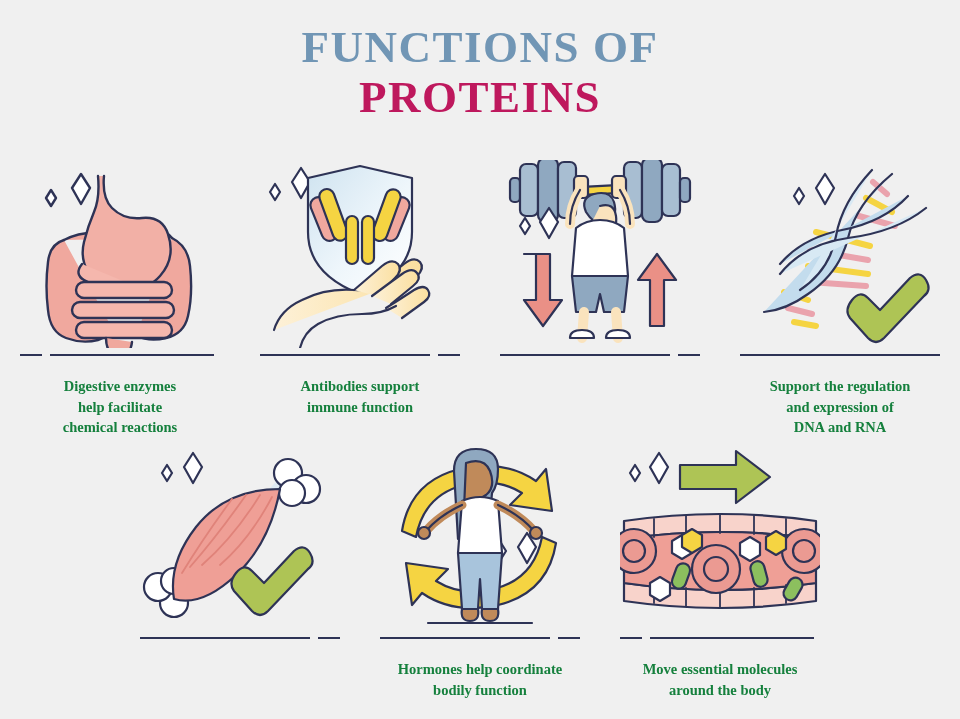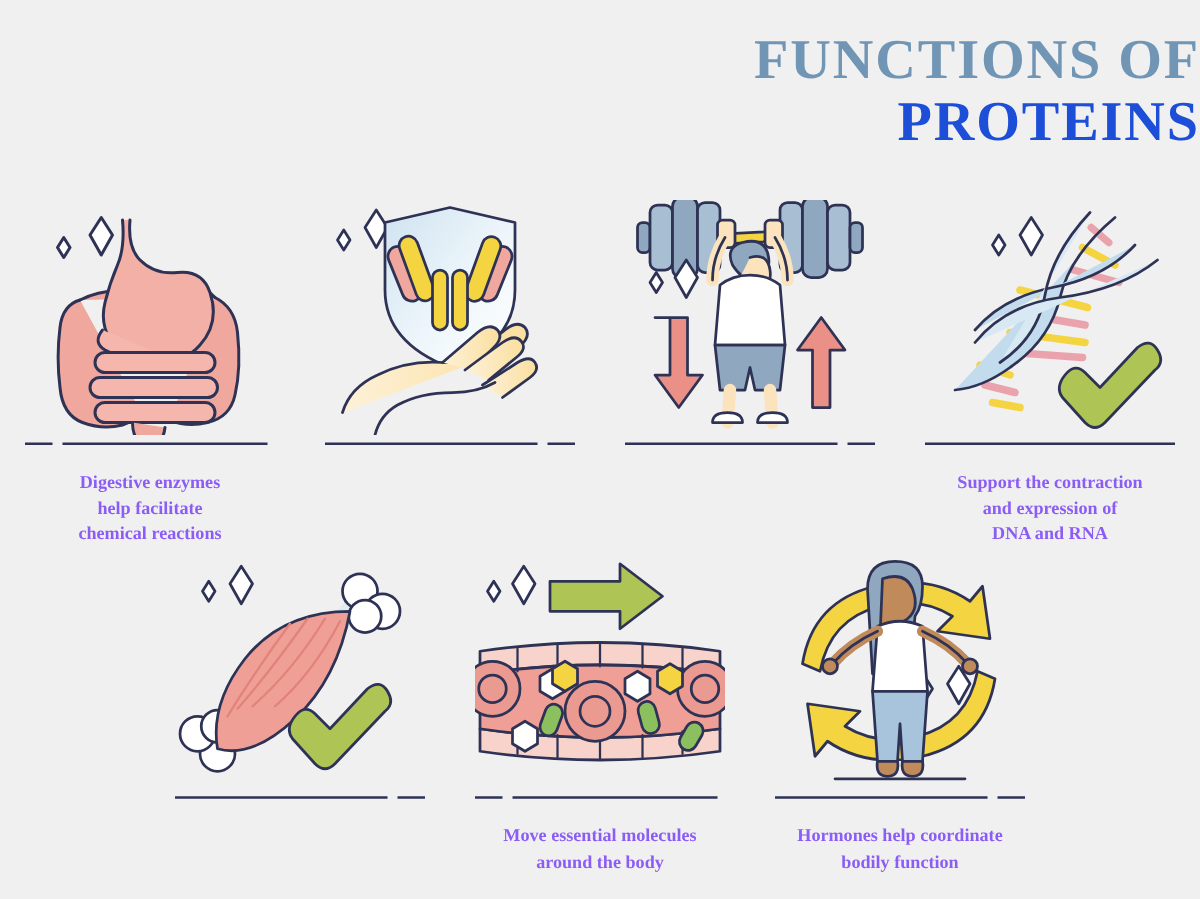--- a/index.html
+++ b/index.html
@@ -20,37 +20,37 @@
     height: 719px;
     background: #f0f0f0;
   }
 
   
   .title-block {
     position: absolute;
     top: 22px;
     left: 0;
     width: 960px;
-    text-align: right;
+    text-align: center;
   }
   .title-line1 {
     display: block;
     font-size: 45px;
     font-weight: bold;
     letter-spacing: 1.5px;
     color: #7196b5;
     line-height: 1.12;
     font-family: "Liberation Serif", "DejaVu Serif", serif;
   }
   .title-line2 {
     display: block;
     font-size: 45px;
     font-weight: bold;
     letter-spacing: 1.5px;
-    color: #1d4ed8;
+    color: #be185d;
     line-height: 1.12;
     font-family: "Liberation Serif", "DejaVu Serif", serif;
   }
 
   
   .row {
     position: absolute;
     display: flex;
     left: 0;
     width: 960px;
@@ -99,21 +99,21 @@
   
   .divider.c .seg-long  { left: 0; right: 0; }
 
   .caption {
     margin-top: 16px;
     width: 230px;
     text-align: center;
     font-size: 14.5px;
     font-weight: bold;
     line-height: 1.42;
-    color: #8b5cf6;
+    color: #15803d;
     font-family: "Liberation Serif", "DejaVu Serif", serif;
   }
 </style>
 </head>
 <body>
 
 <div id="infographic">
 
   <div class="title-block">
     <span class="title-line1">FUNCTIONS OF</span>
@@ -192,20 +192,22 @@
             <path d="M112 136 q16 -12 30 -22 q10 -7 15 -1 q5 6 -4 13 l-22 18" fill="url(#handGrad)"></path>
             <path d="M126 148 q16 -10 28 -18 q10 -6 14 0 q4 6 -4 12 l-22 16" fill="url(#handGrad)"></path>
             <path d="M40 188 q4 -16 18 -24 q18 -10 44 -10 q20 0 34 -8" fill="none"></path>
           </g>
         </svg>
       </div>
       <div class="divider b">
         <span class="seg-long"></span>
         <span class="seg-short"></span>
       </div>
+      <div class="caption" style="white-space:pre-line">Antibodies support
+immune function</div>
     </div>
 
     <div class="cell">
       <div class="art">
         <svg width="200" height="188" viewBox="0 0 200 188">
           <g fill="none" stroke="#2e3356" stroke-width="2.2" stroke-linecap="round" stroke-linejoin="round">
 
             <rect x="22" y="26" width="156" height="8" rx="4" fill="#f5d442" transform="rotate(-3 100 30)"></rect>
 
             <rect x="10" y="18" width="10" height="24" rx="4" fill="#8fa8c0"></rect>
@@ -281,21 +283,21 @@
 
             <path d="M120 142 l18 18 l36 -38" stroke="#2e3356" stroke-width="2.4" fill="none"></path>
             <path d="M112 140 q8 -10 16 -2 l12 12 l30 -32 q10 -8 16 2 q6 10 -2 16 l-40 42 q-8 8 -16 0 l-18 -20 q-6 -8 2 -18 Z" fill="#aec455"></path>
           </g>
         </svg>
       </div>
       <div class="divider c">
         <span class="seg-long"></span>
 
       </div>
-      <div class="caption" style="white-space:pre-line">Support the contraction
+      <div class="caption" style="white-space:pre-line">Support the regulation
 and expression of
 DNA and RNA</div>
     </div>
   </div>
 
   <div class="row row-bottom" style="padding-left:120px;">
 
     <div class="cell">
       <div class="art">
         <svg width="200" height="188" viewBox="0 0 200 188">
@@ -325,20 +327,63 @@
             </g>
 
             <path d="M96 130 q8 -10 16 -2 l12 12 l30 -32 q10 -8 16 2 q6 10 -2 16 l-40 42 q-8 8 -16 0 l-18 -20 q-6 -8 2 -18 Z" fill="#aec455"></path>
           </g>
         </svg>
       </div>
       <div class="divider b">
         <span class="seg-long"></span>
         <span class="seg-short"></span>
       </div>
+    </div>
+
+    <div class="cell">
+      <div class="art">
+        <svg width="200" height="188" viewBox="0 0 200 188">
+          <g fill="none" stroke="#2e3356" stroke-width="2.2" stroke-linecap="round" stroke-linejoin="round">
+
+            <path d="M22 88 q8 -50 58 -62 q44 -10 76 12 l10 -12 l6 42 l-42 -6 l12 -12 q-26 -16 -58 -8 q-40 10 -48 52 Z" fill="#f5d442"></path>
+
+            <path d="M176 100 q-8 50 -58 62 q-44 10 -76 -12 l-10 12 l-6 -42 l42 6 l-12 12 q26 16 58 8 q40 -10 48 -52 Z" fill="#f5d442"></path>
+
+            <path d="M116 108 L121 100 L126 108 L121 116 Z" fill="#ffffff"></path>
+            <path d="M138 104 L147 90 L156 104 L147 120 Z" fill="#ffffff"></path>
+
+            <path d="M74 28 q0 -22 22 -22 q22 0 22 20 q0 16 -6 24 l-4 46 h-30 Z" fill="#8fa8c0"></path>
+
+            <path d="M86 20 q18 -6 24 8 q6 16 -4 24 q-4 3 -8 4 l2 10 h-16 Z" fill="#c08a5a"></path>
+
+            <path d="M82 58 q18 -8 36 0 l4 52 h-44 Z" fill="#ffffff"></path>
+
+            <path d="M82 62 q-22 10 -36 26" stroke-width="9" stroke="#c08a5a"></path>
+            <path d="M118 62 q22 10 36 26" stroke-width="9" stroke="#c08a5a"></path>
+            <path d="M82 62 q-22 10 -36 26"></path>
+            <path d="M118 62 q22 10 36 26"></path>
+
+            <circle cx="44" cy="90" r="6" fill="#c08a5a"></circle>
+            <circle cx="156" cy="90" r="6" fill="#c08a5a"></circle>
+
+            <path d="M78 110 h44 l-4 56 h-16 l-2 -30 l-2 30 h-16 Z" fill="#a8c4dc"></path>
+
+            <path d="M82 166 q-2 12 8 12 q10 0 8 -12 Z" fill="#c08a5a"></path>
+            <path d="M102 166 q-2 12 8 12 q10 0 8 -12 Z" fill="#c08a5a"></path>
+
+            <line x1="48" y1="180" x2="152" y2="180"></line>
+          </g>
+        </svg>
+      </div>
+      <div class="divider b">
+        <span class="seg-long"></span>
+        <span class="seg-short"></span>
+      </div>
+      <div class="caption" style="white-space:pre-line">Hormones help coordinate
+bodily function</div>
     </div>
 
     <div class="cell">
       <div class="art">
         <svg width="200" height="188" viewBox="0 0 200 188">
           <g fill="none" stroke="#2e3356" stroke-width="2.2" stroke-linecap="round" stroke-linejoin="round">
 
             <path d="M10 30 L15 22 L20 30 L15 38 Z" fill="#ffffff"></path>
             <path d="M30 24 L39 10 L48 24 L39 40 Z" fill="#ffffff"></path>
 
@@ -390,58 +435,15 @@
           </g>
         </svg>
       </div>
       <div class="divider a">
         <span class="seg-short"></span>
         <span class="seg-long"></span>
       </div>
       <div class="caption" style="white-space:pre-line">Move essential molecules
 around the body</div>
     </div>
-
-    <div class="cell">
-      <div class="art">
-        <svg width="200" height="188" viewBox="0 0 200 188">
-          <g fill="none" stroke="#2e3356" stroke-width="2.2" stroke-linecap="round" stroke-linejoin="round">
-
-            <path d="M22 88 q8 -50 58 -62 q44 -10 76 12 l10 -12 l6 42 l-42 -6 l12 -12 q-26 -16 -58 -8 q-40 10 -48 52 Z" fill="#f5d442"></path>
-
-            <path d="M176 100 q-8 50 -58 62 q-44 10 -76 -12 l-10 12 l-6 -42 l42 6 l-12 12 q26 16 58 8 q40 -10 48 -52 Z" fill="#f5d442"></path>
-
-            <path d="M116 108 L121 100 L126 108 L121 116 Z" fill="#ffffff"></path>
-            <path d="M138 104 L147 90 L156 104 L147 120 Z" fill="#ffffff"></path>
-
-            <path d="M74 28 q0 -22 22 -22 q22 0 22 20 q0 16 -6 24 l-4 46 h-30 Z" fill="#8fa8c0"></path>
-
-            <path d="M86 20 q18 -6 24 8 q6 16 -4 24 q-4 3 -8 4 l2 10 h-16 Z" fill="#c08a5a"></path>
-
-            <path d="M82 58 q18 -8 36 0 l4 52 h-44 Z" fill="#ffffff"></path>
-
-            <path d="M82 62 q-22 10 -36 26" stroke-width="9" stroke="#c08a5a"></path>
-            <path d="M118 62 q22 10 36 26" stroke-width="9" stroke="#c08a5a"></path>
-            <path d="M82 62 q-22 10 -36 26"></path>
-            <path d="M118 62 q22 10 36 26"></path>
-
-            <circle cx="44" cy="90" r="6" fill="#c08a5a"></circle>
-            <circle cx="156" cy="90" r="6" fill="#c08a5a"></circle>
-
-            <path d="M78 110 h44 l-4 56 h-16 l-2 -30 l-2 30 h-16 Z" fill="#a8c4dc"></path>
-
-            <path d="M82 166 q-2 12 8 12 q10 0 8 -12 Z" fill="#c08a5a"></path>
-            <path d="M102 166 q-2 12 8 12 q10 0 8 -12 Z" fill="#c08a5a"></path>
-
-            <line x1="48" y1="180" x2="152" y2="180"></line>
-          </g>
-        </svg>
-      </div>
-      <div class="divider b">
-        <span class="seg-long"></span>
-        <span class="seg-short"></span>
-      </div>
-      <div class="caption" style="white-space:pre-line">Hormones help coordinate
-bodily function</div>
-    </div>
   </div>
 
 </div>
 
 </body></html>

